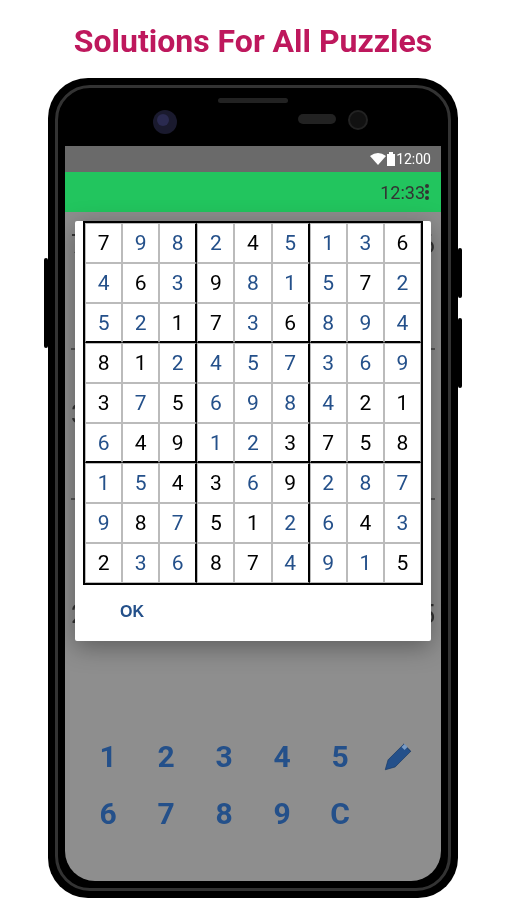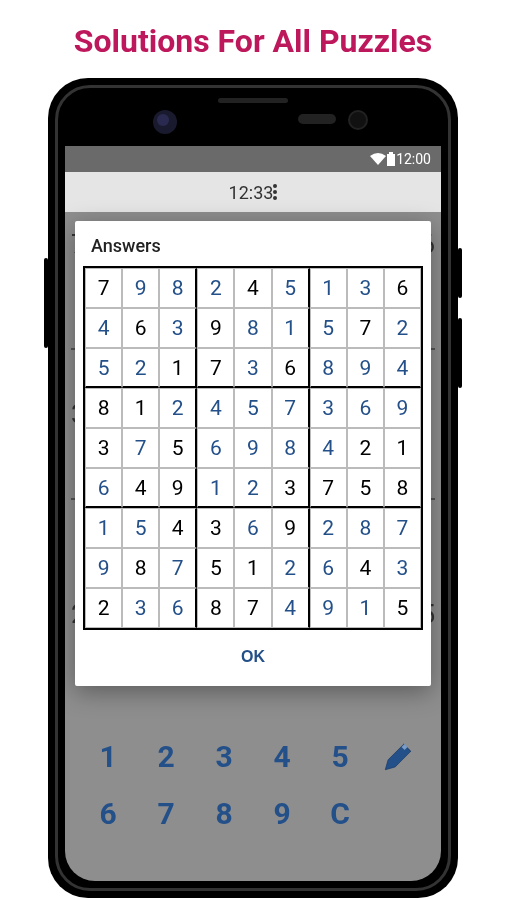--- a/index.html
+++ b/index.html
@@ -69,23 +69,23 @@
       display: flex;
       justify-content: flex-end;
       align-items: center;
       padding: 0 10px;
       color: #fff;
       font-size: 14px;
     }
     .status-bar .wifi-icon, .status-bar .battery-icon { display:inline-flex; }
     .app-toolbar {
       height: 40px;
-      background: #e5e5e5;
-      display: flex;
-      justify-content: center;
+      background: #22c55e;
+      display: flex;
+      justify-content: flex-end;
       align-items: center;
       padding: 0 12px;
       color: #333;
       font-size: 18px;
     }
     .app-toolbar .menu-dots { display:flex; flex-direction:column; gap:2px;}
     .app-toolbar .menu-dots span {width:4px; height:4px; border-radius:50%; background:#333;}
     .bg-grid-area {
       position: absolute;
       top: 66px;
@@ -134,22 +134,22 @@
       align-items: center;
       justify-content: center;
       font-size: 21px;
       color: #000;
     }
     .scell.solved { color: #24508a; }
     .srow:nth-child(3) .scell, .srow:nth-child(6) .scell { border-bottom: 2px solid #000; }
     .scell:nth-child(3), .scell:nth-child(6) { border-right: 2px solid #000; }
     .dialog-actions {
       display: flex;
-      justify-content: center;
-      padding: 10px 18px 12px;
+      justify-content: flex-start;
+      padding: 10px 35px 12px;
       border-radius: 20px;
     }
     .ok-button {
       background: none;
       border: none;
       color: #24508a;
       font-weight: bold;
       font-size: 16px;
       cursor: pointer;
       padding: 8px 10px;
@@ -238,21 +238,20 @@
         <div style="height:60px"></div>
         <div class="bg-hline"></div>
         <div style="height:90px"></div>
         <div class="bg-row">
             <span>2</span>
             <span>5</span>
           </div>
       </div>
 
       <div class="dialog">
-        <div class="dialog-title">Answers</div>
         <div class="sudoku-grid" id="sudoku-grid">
             <div class="srow">
               <div class="scell">7</div>
               <div class="scell solved">9</div>
               <div class="scell solved">8</div>
               <div class="scell solved">2</div>
               <div class="scell">4</div>
               <div class="scell solved">5</div>
               <div class="scell solved">1</div>
               <div class="scell solved">3</div>

